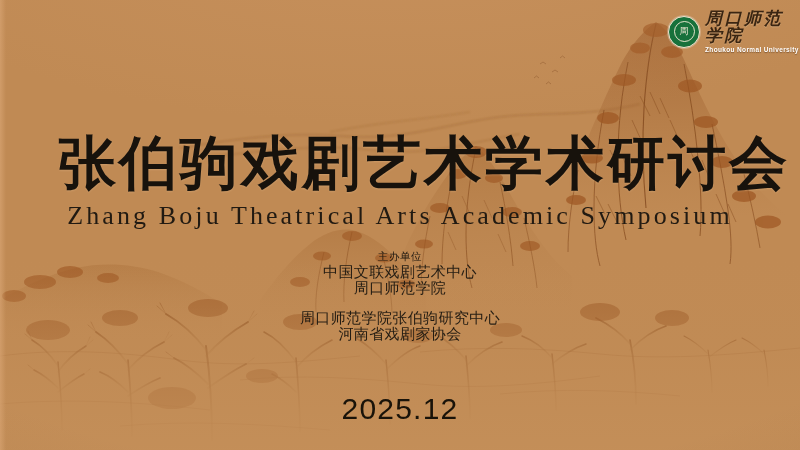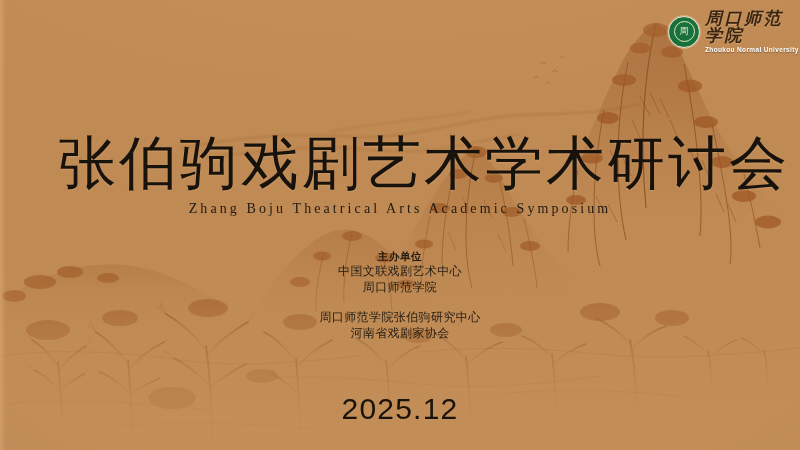--- a/index.html
+++ b/index.html
@@ -68,42 +68,42 @@
   .logo-en {
     font-size:6.5px; color:#ffffff; letter-spacing:.35px;
     margin-top:3px; font-weight:600;
     text-shadow:0 1px 1px rgba(70,40,15,.5);
   }
 
   .title-cn {
     position:absolute; left:0; right:0; top:133px;
     text-align:center;
     font-family:"Liberation Serif", serif;
-    font-size:58px; font-weight:400; color:#17120c;
+    font-size:58px; font-weight:700; color:#17120c;
     letter-spacing:3px; line-height:1.08;
     text-shadow:0 1px 2px rgba(255,225,190,.18);
     padding-left:48px;
   }
   .title-en {
     position:absolute; left:0; right:0; top:201px;
     text-align:center;
     font-family:"Liberation Serif", serif;
-    font-size:14px; font-weight:400; color:#211a12;
+    font-size:26px; font-weight:400; color:#211a12;
     letter-spacing:3.1px;
   }
 
   .orgs { position:absolute; left:0; right:0; top:248px; text-align:center; }
   .org-head {
     font-family:"Liberation Sans", sans-serif;
-    font-size:10.5px; font-weight:700; color:#1d1710;
+    font-size:10.5px; font-weight:400; color:#1d1710;
     letter-spacing:.6px; line-height:16px;
   }
   .org-line {
     font-family:"Liberation Sans", sans-serif;
-    font-size:12px; font-weight:400; color:#231c13;
+    font-size:15px; font-weight:400; color:#231c13;
     letter-spacing:.4px; line-height:15.5px;
   }
   .org-gap { height:15px; }
 
   .date {
     position:absolute; left:0; right:0; top:392px;
     text-align:center;
     font-family:"Liberation Sans", sans-serif;
     font-size:30px; font-weight:400; color:#191309;
     letter-spacing:1.2px;

